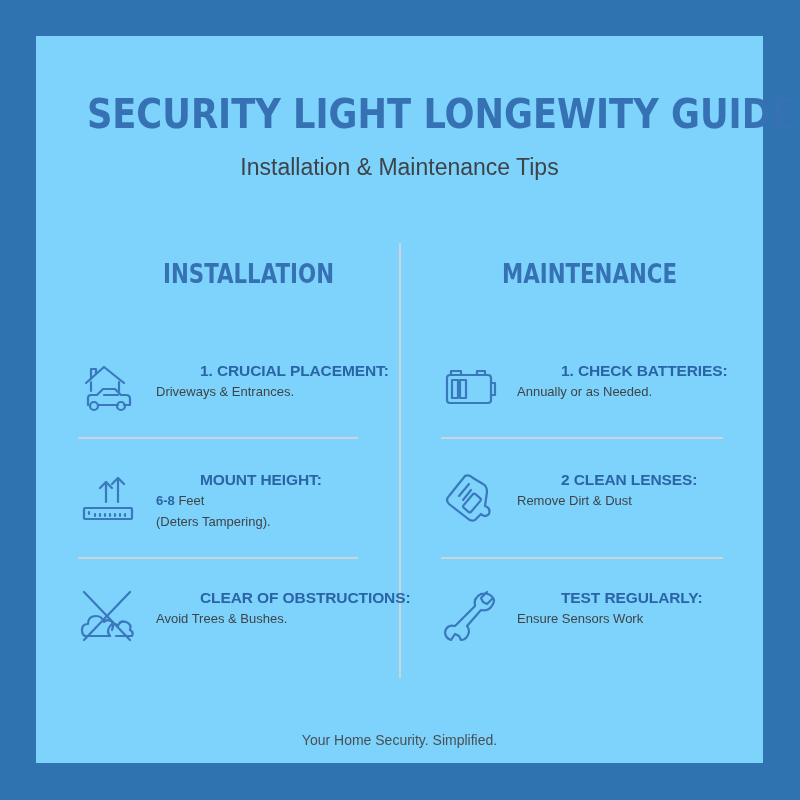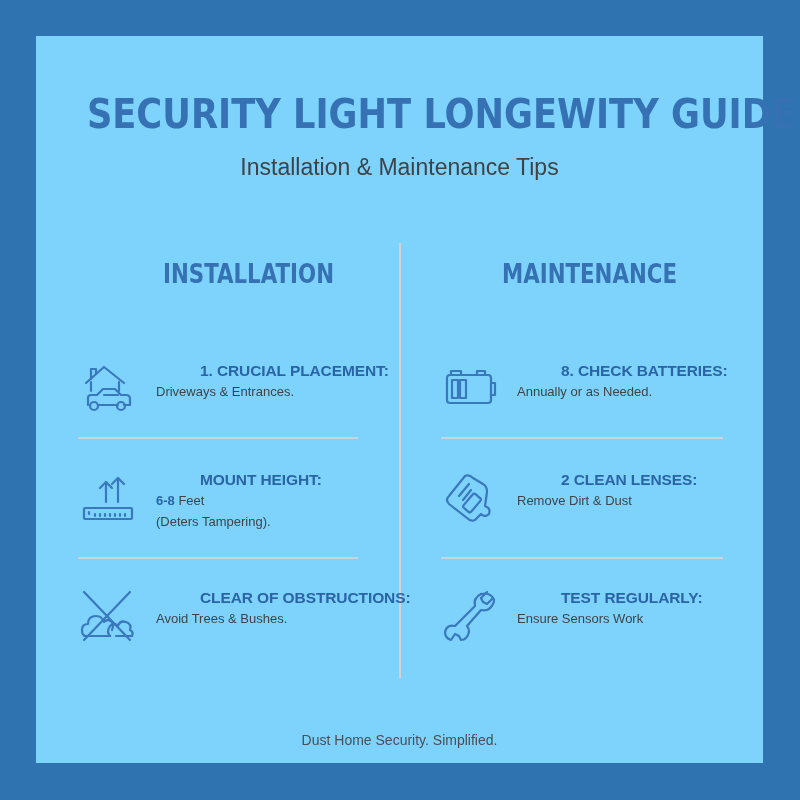--- a/index.html
+++ b/index.html
@@ -183,21 +183,21 @@
       <svg viewBox="0 0 56 56" fill="none" stroke="#3a78bd" stroke-width="2.2" stroke-linecap="round" stroke-linejoin="round">
         <rect x="6" y="14" width="44" height="28" rx="3"></rect>
         <path d="M10 14 V10 H20 V14"></path>
         <path d="M36 14 V10 H44 V14"></path>
         <path d="M50 22 H54 V34 H50"></path>
         <rect x="11" y="19" width="6" height="18"></rect>
         <rect x="19" y="19" width="6" height="18"></rect>
       </svg>
     </div>
     <div class="text">
-      <div class="head">8. CHECK BATTERIES:</div>
+      <div class="head">1. CHECK BATTERIES:</div>
       <div class="body">Annually or as Needed.</div>
     </div>
   </div>
   <div class="hrule" style="left:405px; top:401px; width:282px;"></div>
 
   <div class="item" style="left:405px; top:434px;">
     <div class="icon">
       <svg viewBox="0 0 56 56" fill="none" stroke="#3a78bd" stroke-width="2.2" stroke-linecap="round" stroke-linejoin="round">
         <path d="M8 26 L24 6 Q28 4 32 8 L42 14 Q46 16 46 22 L44 36 Q50 38 48 44 Q44 48 40 44 L34 50 Q30 52 26 48 L8 34 Q4 30 8 26 Z"></path>
         <path d="M18 26 L28 14"></path>
@@ -218,14 +218,14 @@
         <path d="M40 6 Q48 4 52 10 L46 16 L42 14 L40 10 L46 4"></path>
         <path d="M40 6 Q32 10 34 18 L14 38 Q6 36 4 44 Q4 50 10 52 L14 46 L18 48 L20 52 Q26 52 28 44 Q28 40 26 38 L40 22 Q48 24 52 16 Q54 12 52 10"></path>
       </svg>
     </div>
     <div class="text">
       <div class="head">TEST REGULARLY:</div>
       <div class="body">Ensure Sensors Work</div>
     </div>
   </div>
 
-  <div class="footer">Dust Home Security. Simplified.</div>
+  <div class="footer">Your Home Security. Simplified.</div>
 </div>
 
 </body></html>

